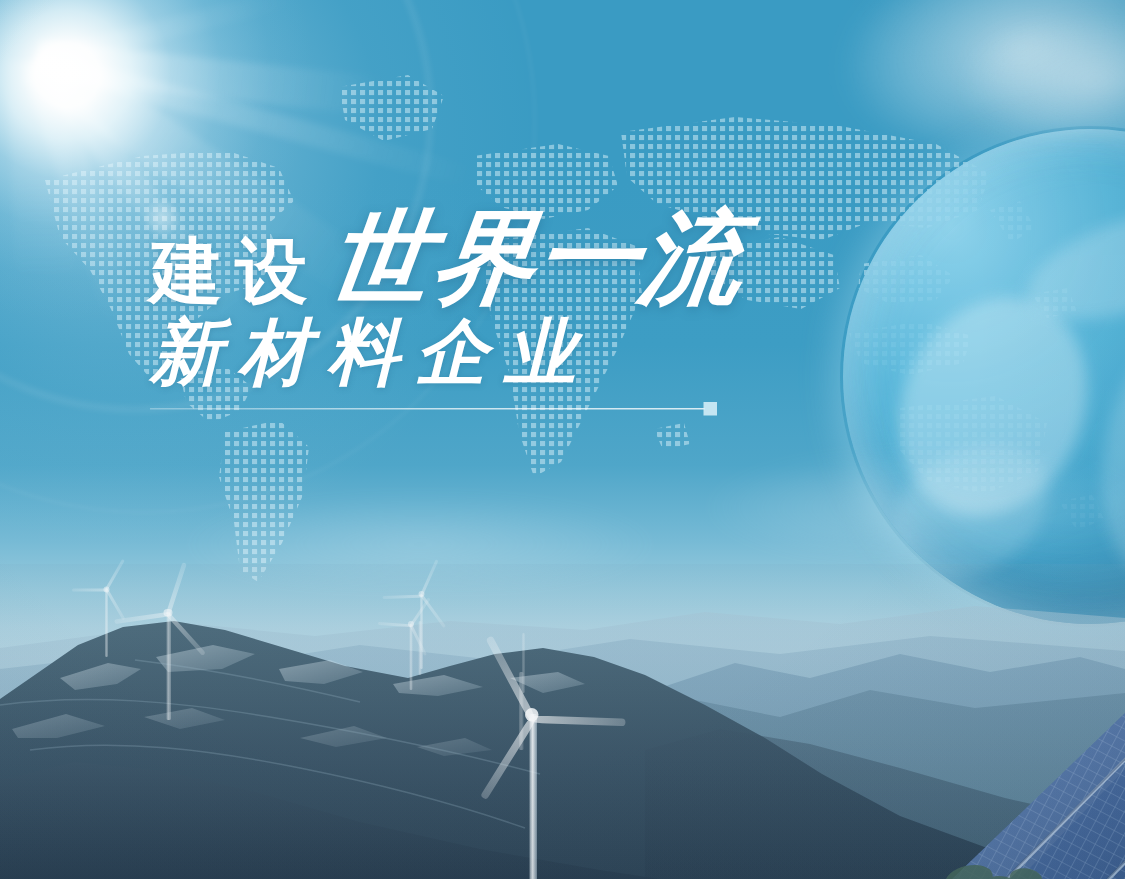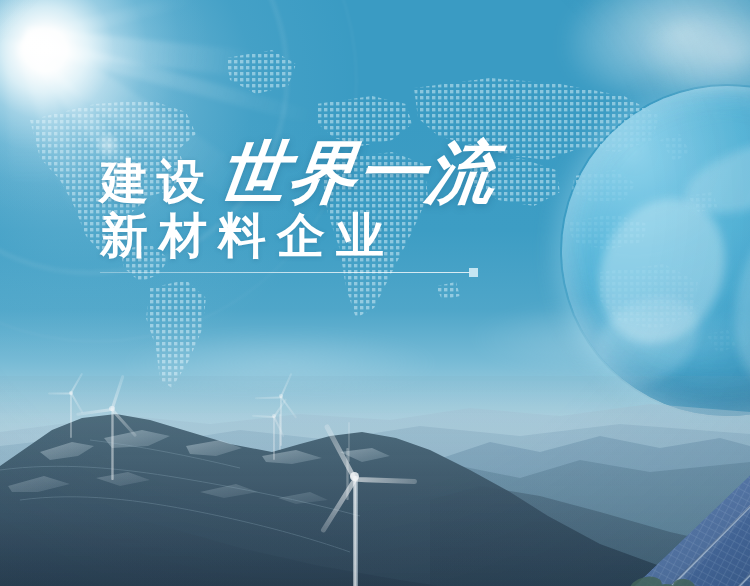--- a/index.html
+++ b/index.html
@@ -194,20 +194,21 @@
   }
   .line2 {
     margin-top: 6px;
     color: #ffffff;
     font-size: 48px;
     font-weight: bold;
     letter-spacing: 11px;
     line-height: 1;
     white-space: nowrap;
     text-shadow: 0 1px 4px rgba(30,95,130,0.28);
+    font-style: italic;
   }
 
   
   .divider-wrap {
     position: absolute;
     left: 100px; top: 268px;
     width: 378px;
     height: 9px;
   }
   .divider-line {

